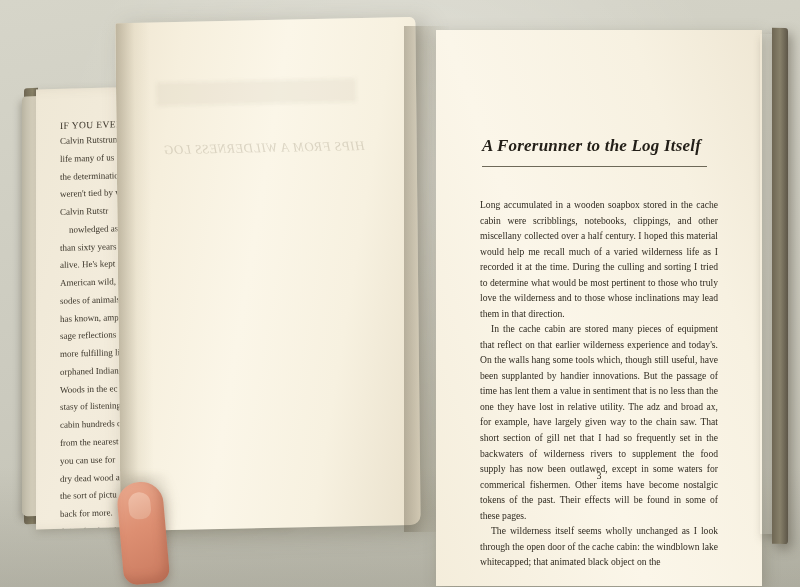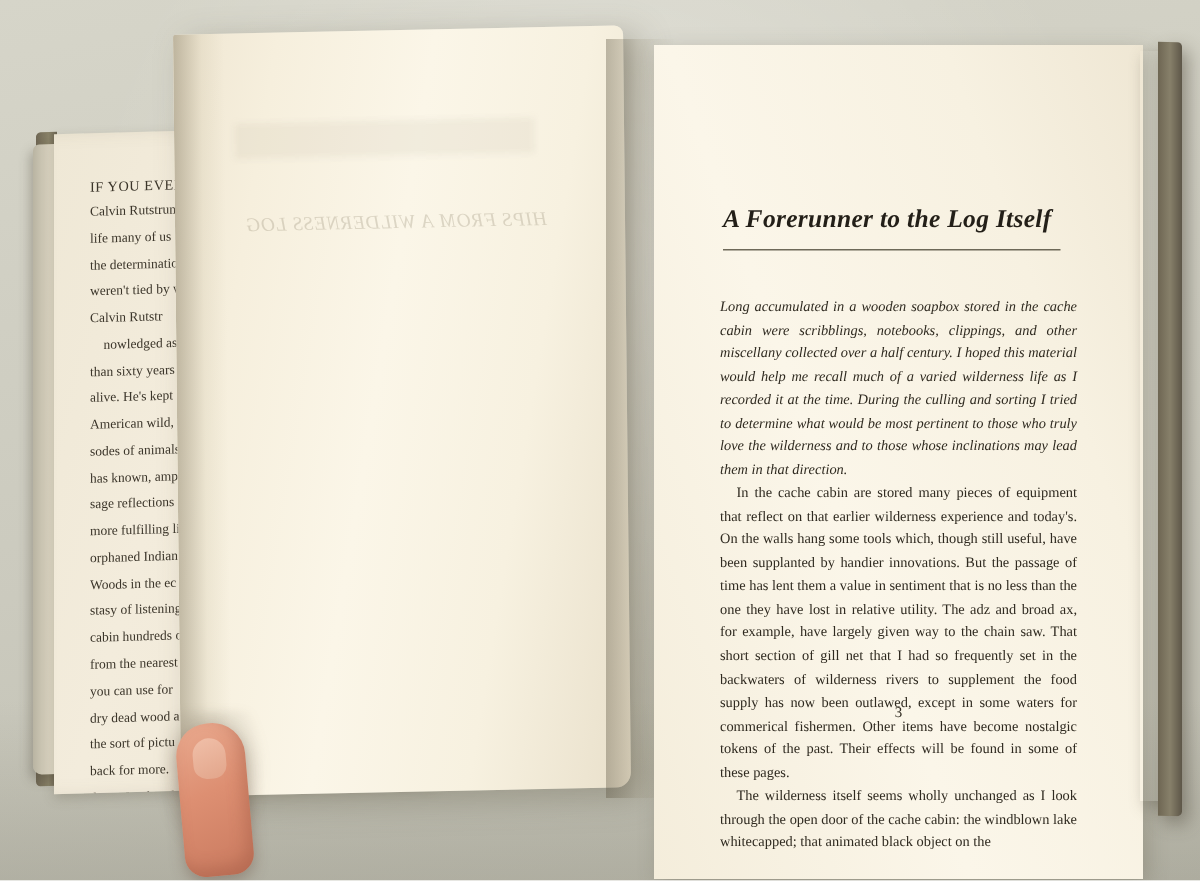--- a/index.html
+++ b/index.html
@@ -177,21 +177,21 @@
     opacity: 0.85;
   }
   .page-right p {
     margin: 0;
     font-size: 9.6px;
     line-height: 1.62;
     text-align: justify;
     text-indent: 11px;
     color: #2f2a20;
   }
-  .page-right p.first { text-indent: 0; font-style: italic; }
+  .page-right p.first { text-indent: 0; }
   .folio {
     position: absolute;
     left: 0;
     right: 0;
     top: 440px;
     text-align: center;
     font-size: 10px;
     color: #2f2a20;
   }
 

